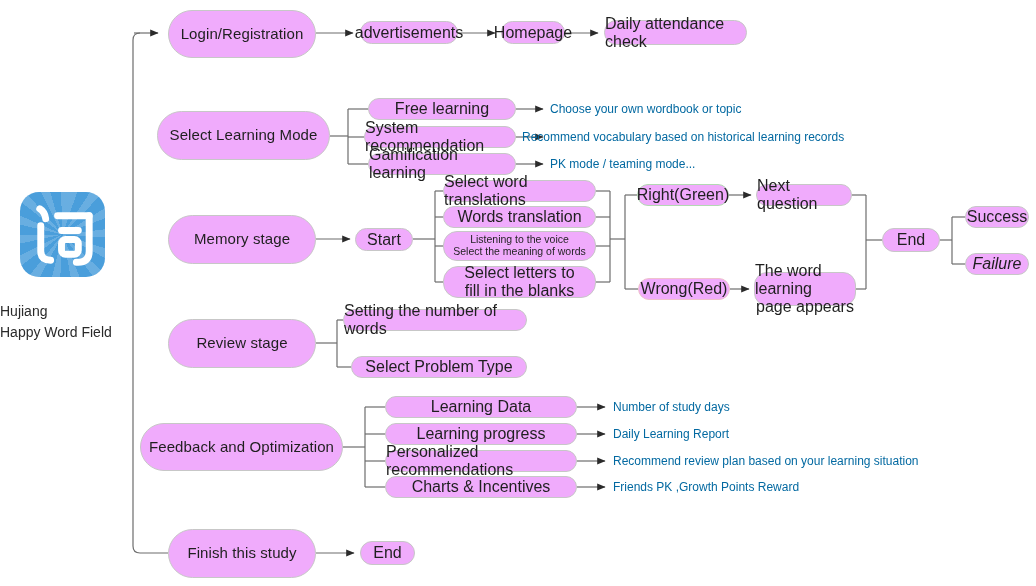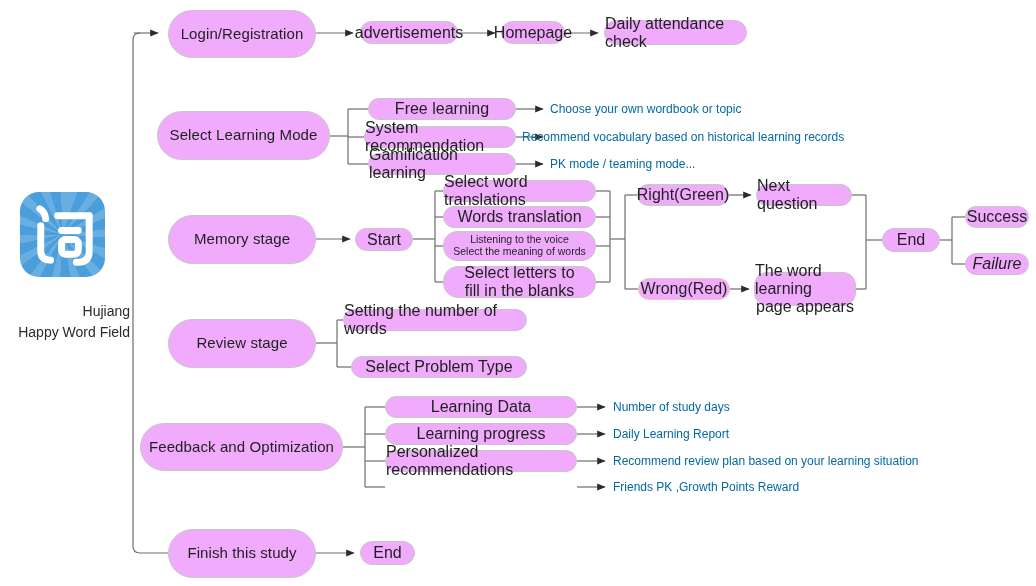--- a/index.html
+++ b/index.html
@@ -17,21 +17,21 @@
   .red{border-color:#efc2cc;}
   .rrect{border-radius:13px;}
   .desc{position:absolute;display:flex;align-items:center;font-size:12px;color:#0369a1;
         height:22px;white-space:nowrap;z-index:2;}
   .app-icon{position:absolute;left:20px;top:192px;width:85px;height:85px;border-radius:19px;
         background:#4a9edb;z-index:2;overflow:hidden;}
   .app-icon .rays{position:absolute;inset:0;
         background:repeating-conic-gradient(from 8deg at 50% 50%,
           rgba(255,255,255,0.17) 0deg 11deg, rgba(255,255,255,0) 11deg 25deg);}
   .app-icon svg{position:absolute;inset:0;}
-  .app-label{position:absolute;left:0;top:301px;width:130px;text-align:right;
+  .app-label{position:absolute;left:0;top:301px;width:130px;text-align:left;
         font-size:14px;line-height:21px;color:#2a2a2a;z-index:2;}
 </style>
 </head>
 <body>
 
 <div class="canvas">
 
   <svg class="lines" viewBox="0 0 1036 586" xmlns="http://www.w3.org/2000/svg">
     <defs>
       <marker id="arw" markerWidth="8" markerHeight="7" refX="6.5" refY="3" orient="auto">
@@ -208,20 +208,23 @@
     </div>
   <div class="node pill" style="left:385px;top:396px;width:192px;height:22px;">
       <span>Learning Data</span>
     </div>
   <div class="node pill" style="left:385px;top:450px;width:192px;height:22px;">
       <span>Personalized recommendations</span>
     </div>
   <div class="node pill" style="left:385px;top:423px;width:192px;height:22px;">
       <span>Learning progress</span>
     </div>
+  <div class="node pill" style="left:385px;top:476px;width:192px;height:22px;">
+      <span>Charts &amp; Incentives</span>
+    </div>
   <div class="desc" style="left:613px;top:396px;">Number of study days</div>
   <div class="desc" style="left:613px;top:450px;">Recommend review plan based on your learning situation</div>
   <div class="desc" style="left:613px;top:423px;">Daily Learning Report</div>
   <div class="desc" style="left:613px;top:476px;">Friends PK ,Growth Points Reward</div>
 
   <div class="node stage" style="left:168px;top:529px;width:148px;height:49px;">
       <span>Finish this study</span>
     </div>
   <div class="node pill" style="left:360px;top:541px;width:55px;height:24px;">
       <span>End</span>

